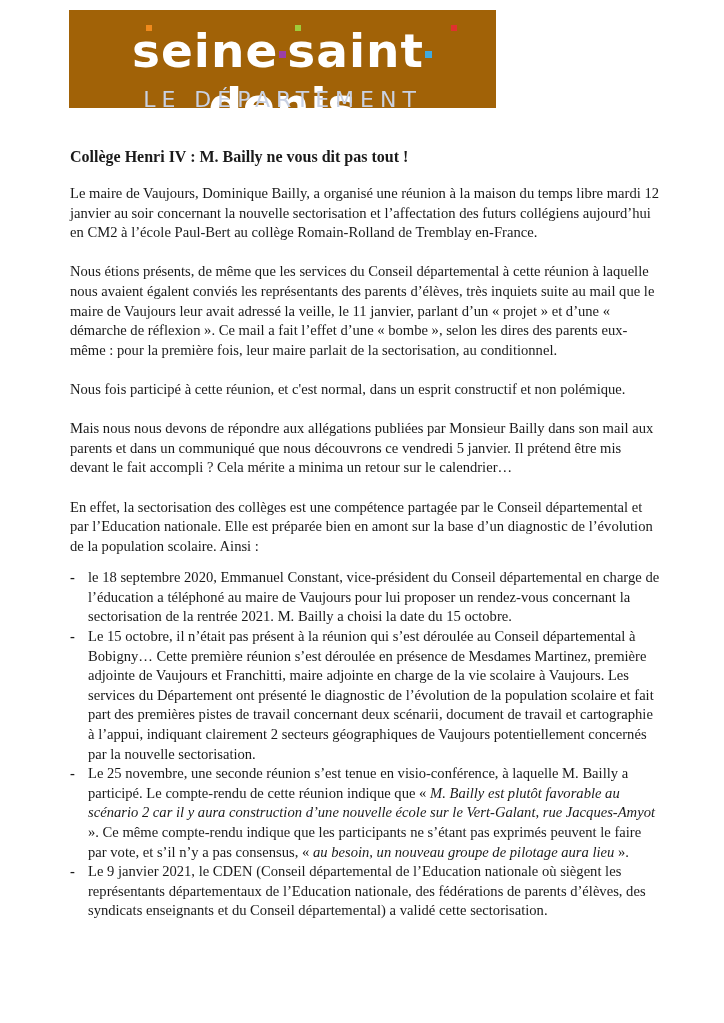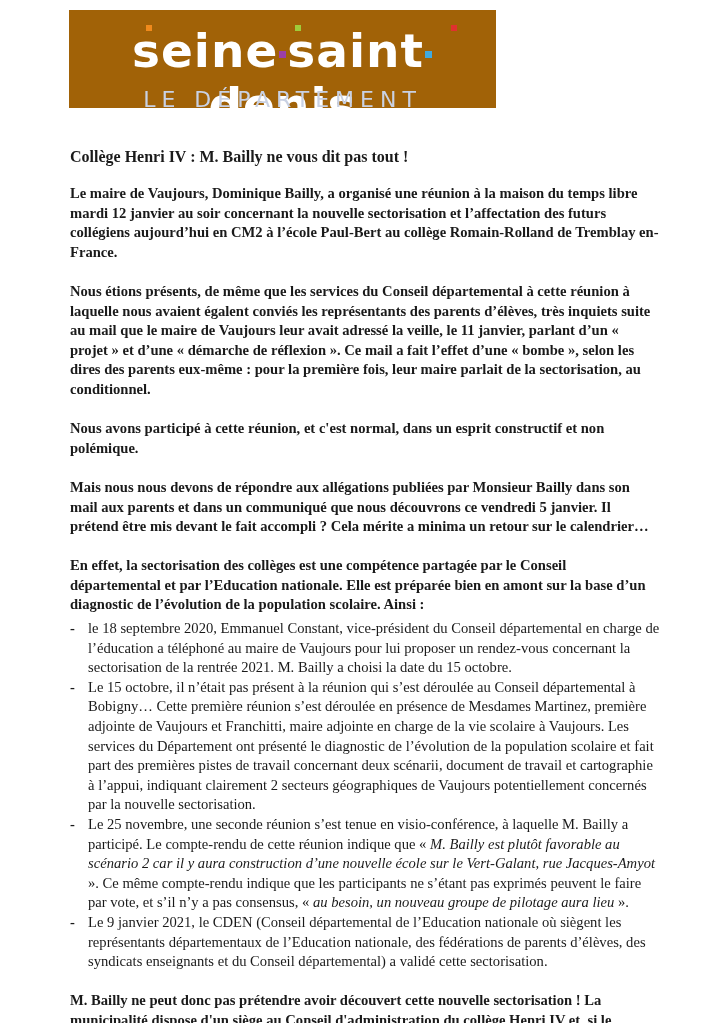--- a/index.html
+++ b/index.html
@@ -10,22 +10,22 @@
     .logo-top { position: absolute; left: 0; right: 0; top: 14px; text-align: center;
                 font-family: "DejaVu Sans", sans-serif; font-weight: bold; font-size: 47px;
                 letter-spacing: 1px; color: #ffffff; line-height: 54px; }
     .logo-top .dot { display: inline-block; width: 7px; height: 7px; vertical-align: middle; margin: 0 1px; }
     .logo-bottom { position: absolute; left: 0; right: 0; top: 76px; text-align: center;
                    font-family: "DejaVu Sans", sans-serif; font-size: 22px; letter-spacing: 6px;
                    color: #c9d1e3; line-height: 28px; }
     .cdot { position: absolute; width: 6px; height: 6px; }
     .content { position: absolute; left: 70px; top: 146px; width: 590px; font-size: 14.6px; line-height: 19.6px; }
     h1 { margin: 0 0 16px 0; font-size: 16px; font-weight: bold; line-height: 22px; }
-    p { margin: 0 0 19.6px 0; font-weight: bold; }
-    p.nomb { margin-bottom: 4px; }
+    p { margin: 0 0 19.6px 0; }
+    p.nomb { margin-bottom: 12px; }
     ul { list-style: none; margin: 0 0 19.6px 0; padding: 0; }
     li { position: relative; padding-left: 18px; }
     li .dash { position: absolute; left: 0; top: 0; font-weight: bold; }
     b { font-weight: normal; }
     i { font-style: italic; margin-top: 20px; }
   </style>
 </head>
 <body>
 
 <div class="logo">
@@ -35,31 +35,30 @@
   <div class="cdot" style="left:77px;top:15px;background:#f08a1c"></div>
   <div class="cdot" style="left:226px;top:15px;background:#9fcb3a"></div>
   <div class="cdot" style="left:382px;top:15px;background:#e0312f"></div>
   <div class="logo-bottom">LE DÉPARTEMENT</div>
 </div>
 
 <div class="content">
   <h1>Collège Henri IV  : M. Bailly ne vous dit pas tout !</h1>
   <p>Le maire de Vaujours, Dominique Bailly,  a organisé une réunion à la maison du temps libre mardi 12 janvier au soir concernant la nouvelle sectorisation et l’affectation des futurs collégiens aujourd’hui en CM2 à l’école Paul-Bert au collège Romain-Rolland de Tremblay en-France.</p>
   <p>Nous étions présents, de même que les services du Conseil départemental à cette réunion à laquelle nous avaient égalent conviés les représentants des parents d’élèves, très inquiets suite au mail que le maire de Vaujours leur avait adressé la veille, le 11 janvier, parlant d’un « projet » et d’une « démarche de réflexion ». Ce mail a fait l’effet d’une « bombe », selon les dires des parents eux-même : pour la première fois, leur maire parlait de la sectorisation, au conditionnel.</p>
-  <p>Nous avons participé à cette réunion, et c'est normal, dans un esprit constructif et non polémique.</p>
+  <p>Nous fois participé à cette réunion, et c'est normal, dans un esprit constructif et non polémique.</p>
   <p>Mais nous nous devons de répondre aux allégations publiées par Monsieur Bailly dans son mail aux parents et dans un communiqué que nous découvrons ce vendredi 5 janvier. Il prétend être mis devant le fait accompli ? Cela mérite a minima un retour sur le calendrier…</p>
   <p class="nomb">En effet, la sectorisation des collèges est une compétence partagée par le Conseil départemental et par l’Education nationale. Elle est préparée bien en amont sur la base d’un diagnostic de l’évolution de la population scolaire. Ainsi :</p>
   <ul>
     <li>
       <span class="dash">-</span><b> le 18 septembre 2020,</b><span> Emmanuel Constant, vice-président du Conseil départemental en charge de l’éducation a téléphoné au maire de Vaujours pour lui proposer un rendez-vous concernant la sectorisation de la rentrée 2021. M. Bailly a choisi la date du 15 octobre.</span>
     </li>
     <li>
       <span class="dash">-</span><b>Le 15 octobre</b><span>, il n’était pas présent à la réunion qui s’est déroulée au Conseil départemental à Bobigny… Cette première réunion s’est déroulée en présence de Mesdames Martinez, première adjointe de Vaujours et Franchitti, maire adjointe en charge de la vie scolaire à Vaujours. Les services du Département ont présenté le diagnostic de l’évolution de la population scolaire et fait part des premières pistes de travail concernant deux scénarii, document de travail et cartographie à l’appui, indiquant clairement 2 secteurs géographiques de Vaujours potentiellement concernés par la nouvelle sectorisation.</span>
     </li>
     <li>
       <span class="dash">-</span><b>Le 25 novembre,</b><span> une seconde réunion s’est tenue en visio-conférence, à laquelle M. Bailly a participé. Le compte-rendu de cette réunion indique que « </span><i>M. Bailly est plutôt favorable au scénario 2 car il y aura construction d’une nouvelle école sur le Vert-Galant, rue Jacques-Amyot</i><span> ». Ce même compte-rendu indique que les participants ne s’étant pas exprimés peuvent le faire par vote, et s’il n’y a pas consensus, « </span><i>au besoin, un nouveau groupe de pilotage aura lieu</i><span> ».</span>
     </li>
     <li>
       <span class="dash">-</span><b>Le 9 janvier 2021</b><span>, le CDEN (Conseil départemental de l’Education nationale où siègent les représentants  départementaux de l’Education nationale, des fédérations de parents d’élèves, des syndicats enseignants et du Conseil départemental) a validé cette sectorisation.</span>
     </li>
   </ul>
-  <p>M. Bailly ne peut donc pas prétendre avoir découvert cette nouvelle sectorisation ! La municipalité dispose d'un siège au Conseil d'administration du collège Henri IV et, si le conseiller départemental</p>
 </div>
 
 </body></html>

